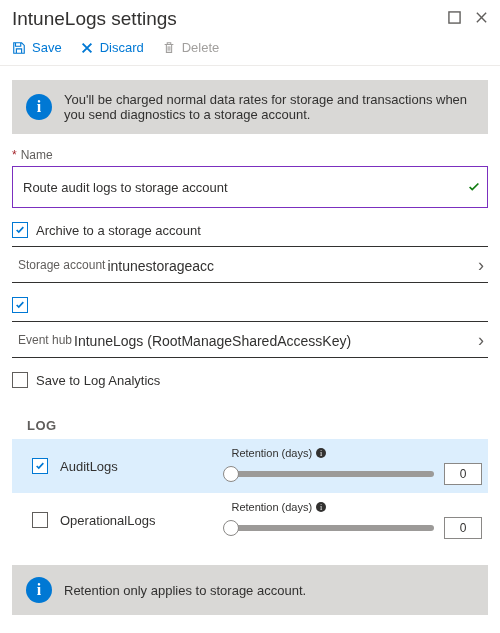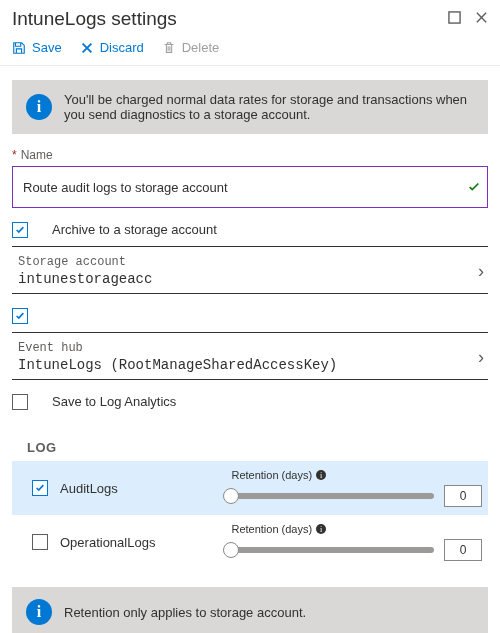--- a/index.html
+++ b/index.html
@@ -46,37 +46,37 @@
   .field-label .req { color: #a4262c; margin-right: 4px; }
   .name-input-wrap {
     display: flex; align-items: center;
     border: 1px solid #7b2fbf; height: 42px; padding: 0 6px 0 8px;
   }
   .name-input {
     flex: 1; border: none; outline: none; font-size: 13px; color: #323130;
     background: transparent;
   }
   .check-line {
-    display: flex; align-items: flex-start; gap: 24px; margin: 14px 0 6px 0;
+    display: flex; align-items: center; gap: 8px; margin: 14px 0 6px 0;
   }
   .az-checkbox {
     width: 16px; height: 16px; border: 1px solid #0078d4; display: flex;
     align-items: center; justify-content: center; background: #fff;
   }
   .az-checkbox.plain { border-color: #605e5c; }
   .az-checkbox .tick { display: none; width: 10px; height: 10px; }
   .az-checkbox.checked .tick { display: block; stroke: #0078d4; }
   .check-label { font-size: 13px; color: #323130; }
   .divider { border: none; border-top: 1px solid #323130; margin: 8px 0 0 0; }
   .picker {
     padding: 8px 4px 6px 6px; border-bottom: 1px solid #323130;
     display: flex; align-items: center; justify-content: space-between;
     cursor: pointer;
   }
-  .picker .stack { display: flex; flex-direction: column; gap: 2px; font-family: Liberation Mono, monospace; }
+  .picker .stack { display: flex; flex-direction: row; gap: 2px; }
   .picker .plabel { font-size: 12px; color: #605e5c; }
   .picker .pvalue { font-size: 14px; color: #323130; }
   .chevron { font-size: 18px; color: #605e5c; }
   .spacer-24 { height: 24px; }
   .section-title {
     font-size: 13px; letter-spacing: 0.5px; color: #605e5c; font-weight: 600;
     margin-left: 15px; margin-bottom: 6px;
   }
   .log-row {
     display: flex; align-items: center; padding: 8px 6px;

